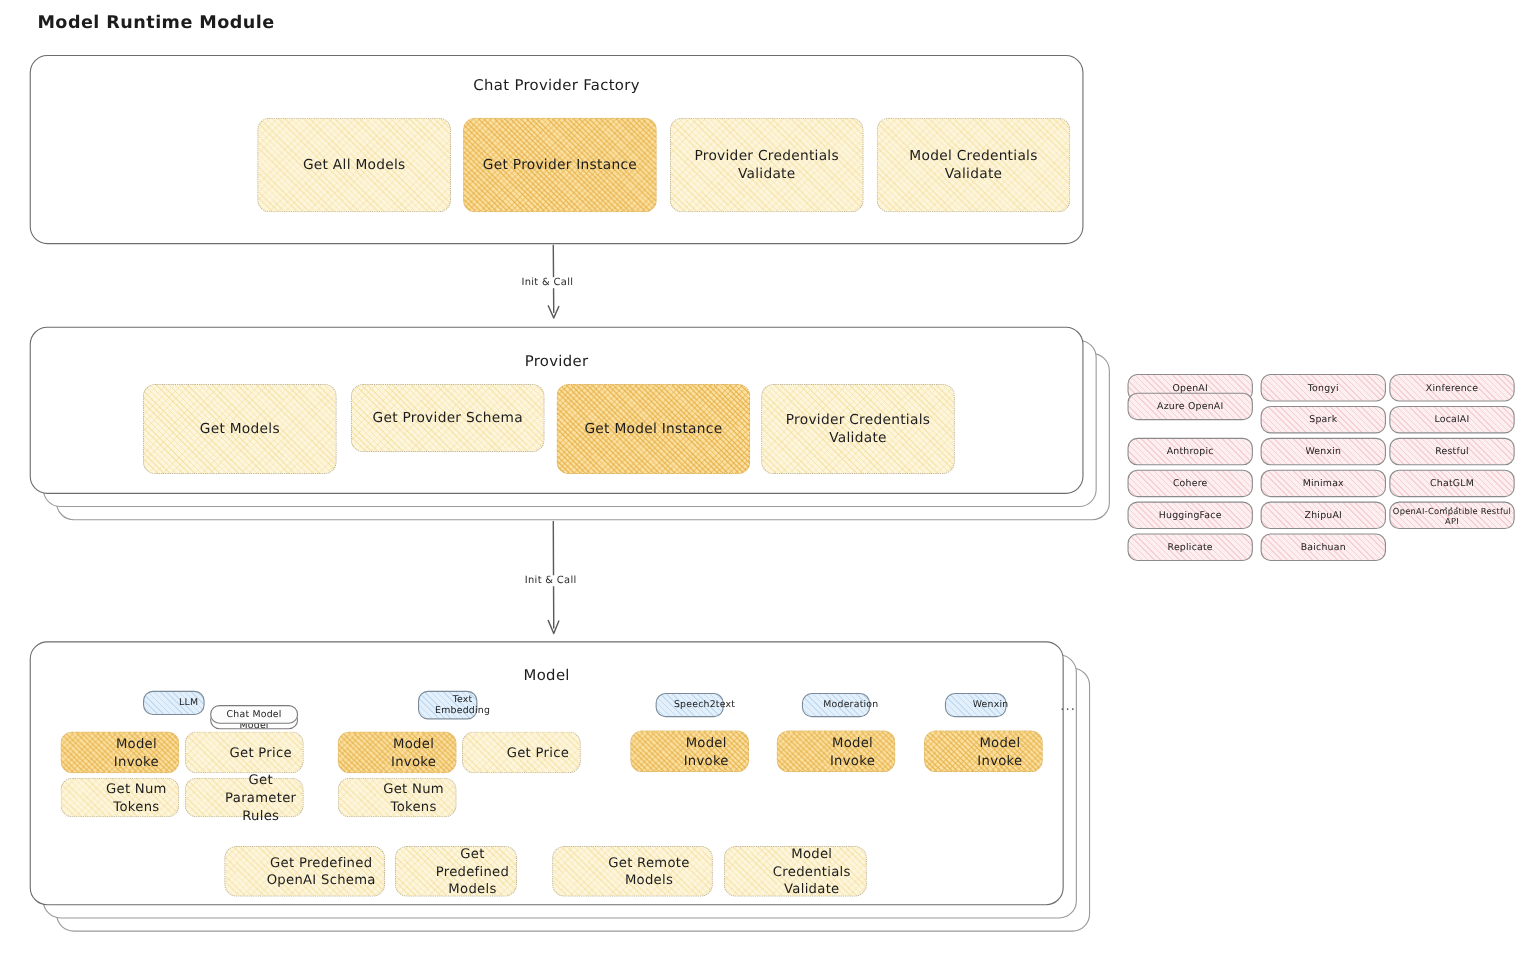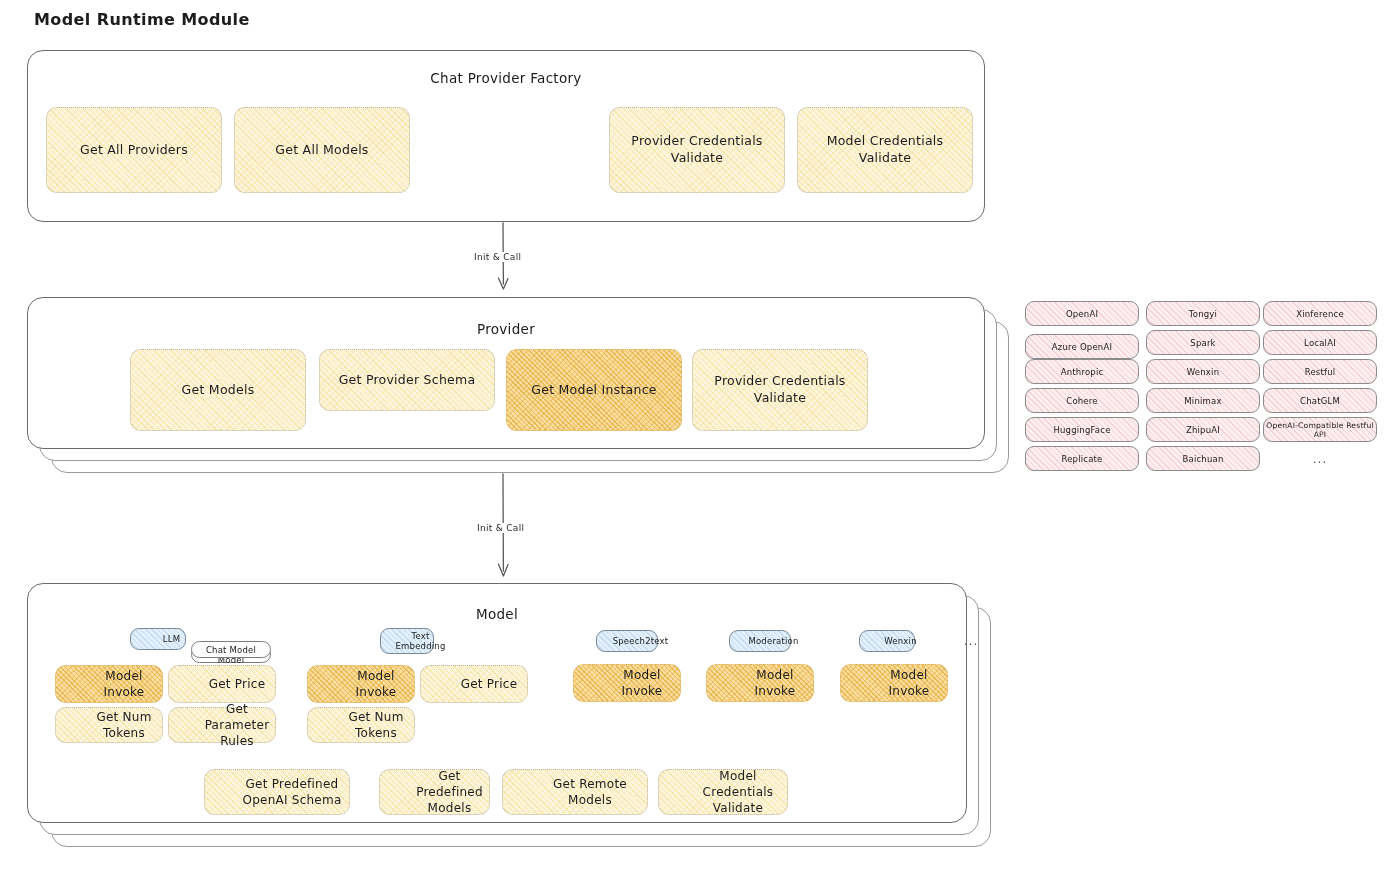--- a/index.html
+++ b/index.html
@@ -127,20 +127,21 @@
     display: flex;
     align-items: center;
     justify-content: center;
     text-align: center;
     font-size: 8.5px;
     color: #1c1c1c;
     letter-spacing: .2px;
     background-color: #fdeef0;
     background-image:
       repeating-linear-gradient(45deg, rgba(226,130,140,.28) 0 1px, rgba(255,255,255,0) 1px 4px);
+    margin-top: 39px;
   }
 
   .ellipsis {
     position: absolute;
     font-size: 12px;
     color: #555;
     letter-spacing: 1px;
     text-align: center;
   }
 
@@ -157,25 +158,25 @@
   }
 </style>
 </head>
 <body>
 
 <div id="page-title" class="hand">Model Runtime Module</div>
 
 <div class="panel" style="left:27px; top:50px; width:958px; height:172px; z-index:2;">
   <div class="panel-title hand" style="top:19px;">Chat Provider Factory</div>
 
-  <div class="fbox" style="left:18px; top:56px; width:176px; height:86px;">
-    <span>Get All Providers</span>
-  </div>
   <div class="fbox" style="left:206px; top:56px; width:176px; height:86px;">
     <span>Get All Models</span>
+  </div>
+  <div class="fbox hl" style="left:393px; top:56px; width:176px; height:86px;">
+    <span>Get Provider Instance</span>
   </div>
   <div class="fbox" style="left:581px; top:56px; width:176px; height:86px;">
     <span>Provider Credentials Validate</span>
   </div>
   <div class="fbox" style="left:769px; top:56px; width:176px; height:86px;">
     <span>Model Credentials Validate</span>
   </div>
 </div>
 
 <div class="arrow" style="left:478px; top:222px; width:50px; height:76px;">
@@ -201,21 +202,21 @@
     <span>Get Model Instance</span>
   </div>
   <div class="fbox" style="left:664px; top:51px; width:176px; height:82px;">
     <span>Provider Credentials Validate</span>
   </div>
 </div>
 
 <div class="chip-pink" style="left:1025px; top:301px; width:114px; height:25px;">
   <span>OpenAI</span>
 </div>
-<div class="chip-pink" style="left:1025px; top:334px; width:114px; height:25px;">
+<div class="chip-pink" style="left:1025px; top:318px; width:114px; height:25px;">
   <span>Azure OpenAI</span>
 </div>
 <div class="chip-pink" style="left:1025px; top:359px; width:114px; height:25px;">
   <span>Anthropic</span>
 </div>
 <div class="chip-pink" style="left:1025px; top:388px; width:114px; height:25px;">
   <span>Cohere</span>
 </div>
 <div class="chip-pink" style="left:1025px; top:417px; width:114px; height:25px;">
   <span>HuggingFace</span>
@@ -328,21 +329,21 @@
   </div>
   <div class="fbox hl sm" style="left:812px; top:80px; width:108px; height:38px;">
     <span>Model Invoke</span>
   </div>
 
   <div class="ellipsis hand" style="left:940px; top:50px; width:30px; transform:translateX(-12px);">...</div>
 
   <div class="fbox sm" style="left:176px; top:185px; width:146px; height:46px;">
     <span>Get Predefined OpenAI Schema</span>
   </div>
-  <div class="fbox sm" style="left:331px; top:185px; width:111px; height:46px;margin-left:20px;">
+  <div class="fbox sm" style="left:331px; top:185px; width:111px; height:46px;">
     <span>Get Predefined Models</span>
   </div>
   <div class="fbox sm" style="left:474px; top:185px; width:146px; height:46px;">
     <span>Get Remote Models</span>
   </div>
   <div class="fbox sm" style="left:630px; top:185px; width:130px; height:46px;">
     <span>Model Credentials Validate</span>
   </div>
 </div>
 

